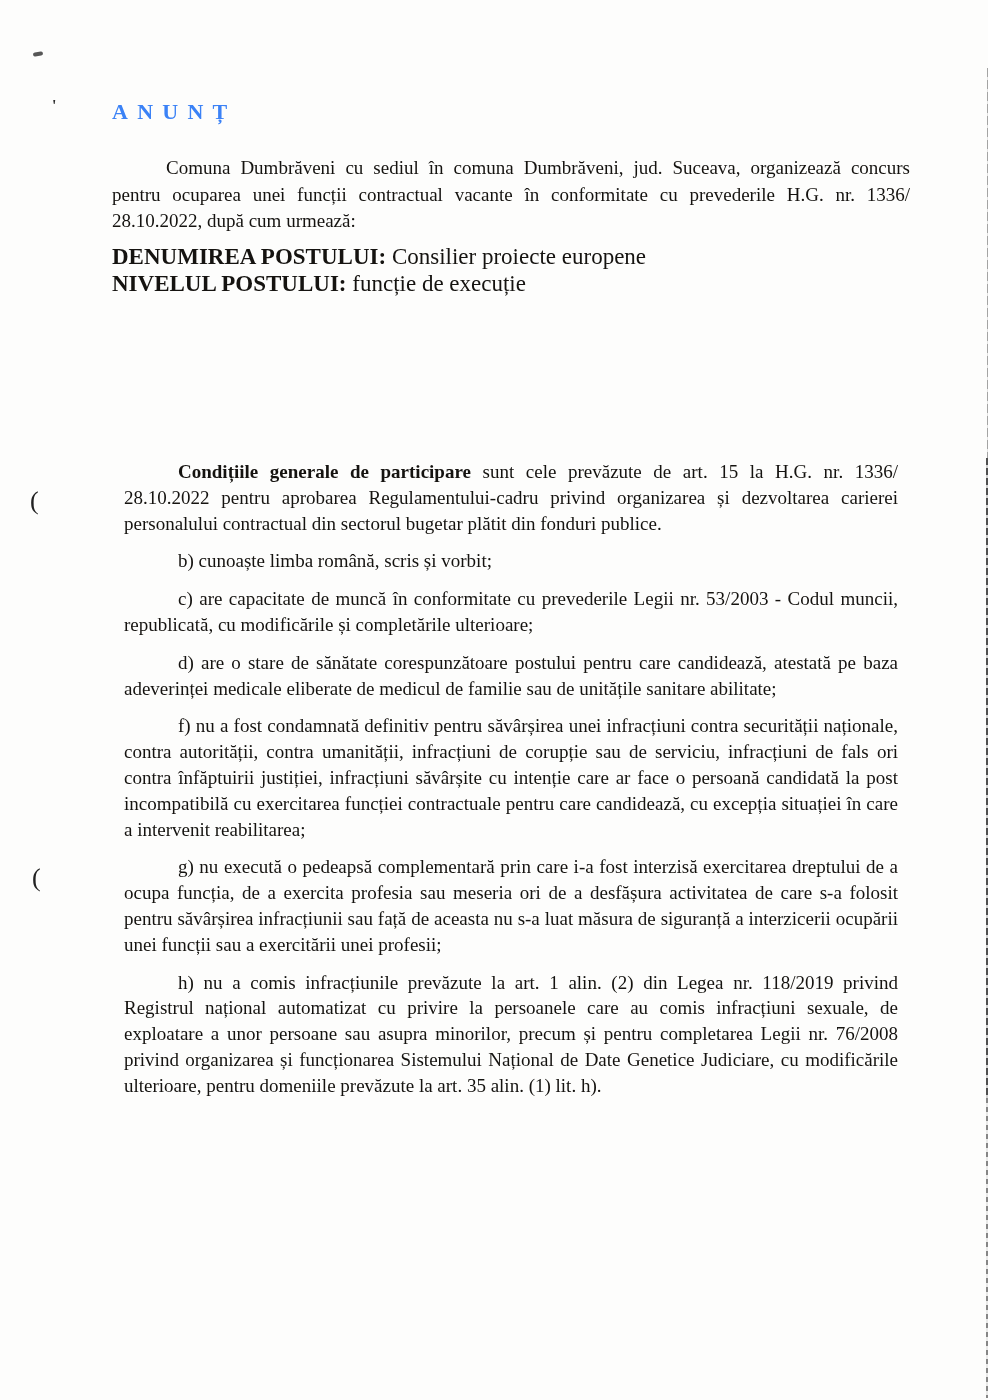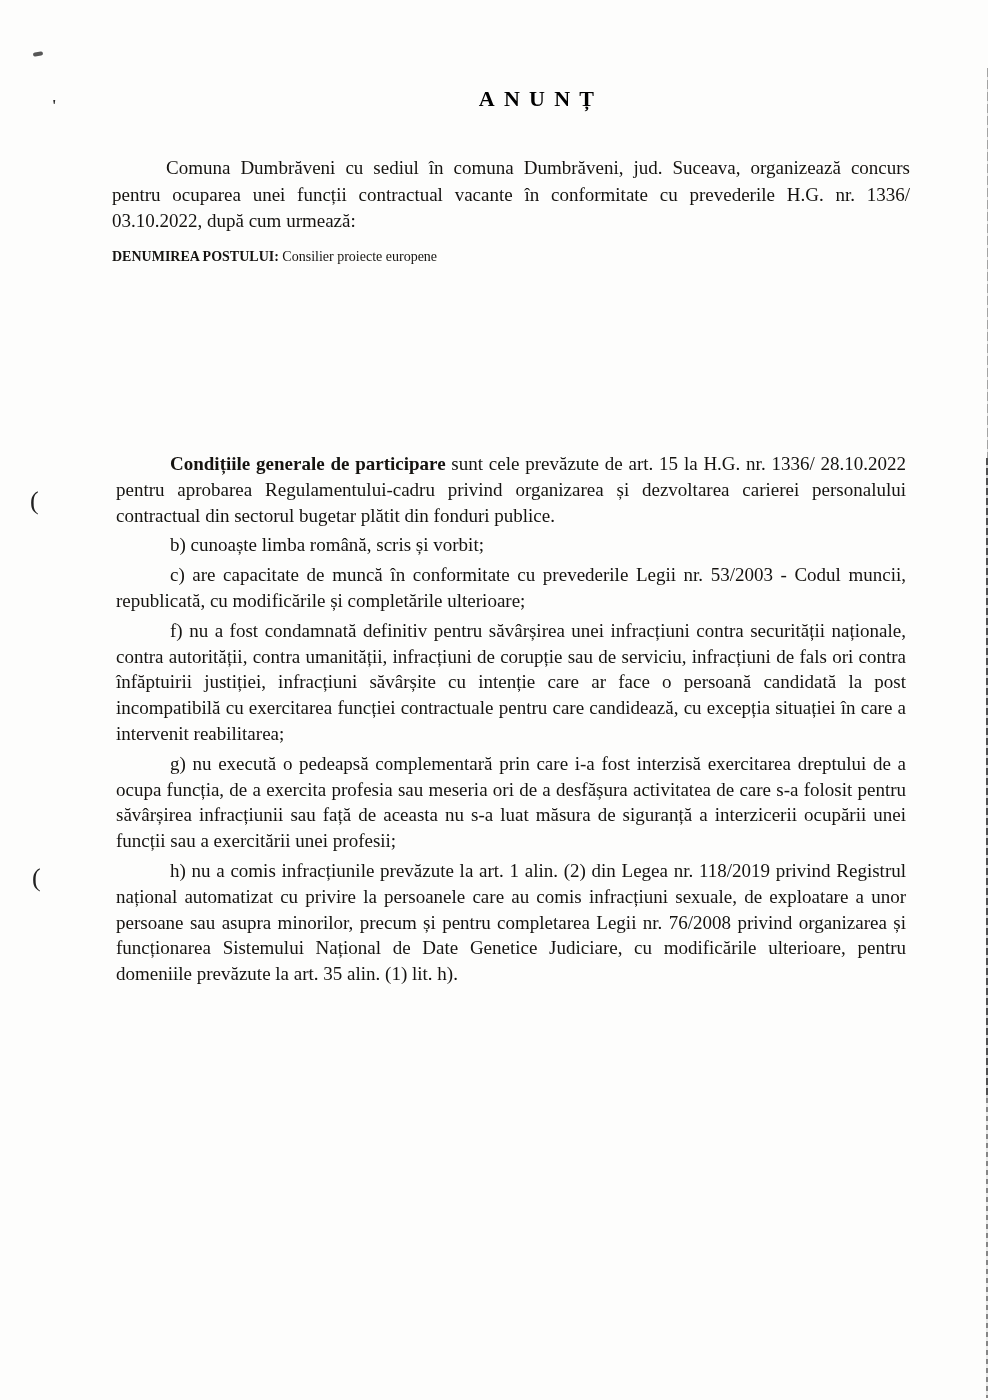--- a/index.html
+++ b/index.html
@@ -13,60 +13,60 @@
   .page {
     position: relative;
     width: 988px;
     height: 1400px;
     font-family: "Liberation Serif", "DejaVu Serif", serif;
     color: #151310;
     background: #fdfdfc;
   }
   .doc-title {
     position: absolute;
-    top: 86px;
+    top: 99px;
     left: 112px;
     width: 858px;
-    text-align: center;
+    text-align: left;
     font-size: 22px;
     font-weight: bold;
     letter-spacing: 0.42em;
-    color: #000000;
+    color: #3b82f6;
   }
   .intro {
     position: absolute;
     top: 136px;
     left: 112px;
     width: 798px;
     font-size: 19px;
     line-height: 26.5px;
     text-align: justify;
     text-indent: 54px;
   }
   .job-details {
     position: absolute;
     top: 243px;
     left: 112px;
     width: 798px;
-    font-size: 14px;
+    font-size: 23px;
     line-height: 27px;
   }
   .job-details .row { white-space: nowrap; }
   .job-details .lbl { font-weight: bold; }
   .conditions {
     position: absolute;
     top: 447px;
     left: 112px;
     width: 798px;
     font-size: 19px;
     line-height: 25.8px;
     text-align: justify;
   }
   .conditions p {
-    margin: 4px;
+    margin: 12px;
     text-indent: 54px;
   }
   .bold-lead { font-weight: bold; }
   
   .artifact { position: absolute; color: #2b2b2b; }
   .mark-dash {
     top: 52px; left: 33px;
     width: 10px; height: 4px;
     background: #3a3a3a;
     border-radius: 2px;
@@ -111,30 +111,34 @@
   <div class="artifact mark-dash"></div>
   <div class="artifact mark-tick">'</div>
   <div class="artifact paren paren-top">(</div>
   <div class="artifact paren paren-bottom">(</div>
   <div class="edge-line edge-top"></div>
   <div class="edge-line edge-mid"></div>
   <div class="edge-line edge-bottom"></div>
 
   <div class="doc-title">ANUNȚ</div>
 
-  <p class="intro">Comuna Dumbrăveni cu sediul în comuna Dumbrăveni, jud. Suceava, organizează concurs pentru ocuparea unei funcții contractual vacante în conformitate cu prevederile H.G. nr. 1336/ 03.10.2022, după cum urmează:</p>
+  <p class="intro">Comuna Dumbrăveni cu sediul în comuna Dumbrăveni, jud. Suceava, organizează concurs pentru ocuparea unei funcții contractual vacante în conformitate cu prevederile H.G. nr. 1336/ 28.10.2022, după cum urmează:</p>
 
   <div class="job-details">
     <div class="row">
       <span class="lbl">DENUMIREA POSTULUI:</span><span> Consilier proiecte europene</span>
+    </div>
+    <div class="row">
+      <span class="lbl">NIVELUL POSTULUI:</span><span> funcție de execuție</span>
     </div>
   </div>
 
   <div class="conditions">
     <p><span class="bold-lead">Condițiile generale de participare</span><span> sunt cele prevăzute de art. 15 la H.G. nr. 1336/ 28.10.2022 pentru aprobarea Regulamentului-cadru privind organizarea și dezvoltarea carierei personalului contractual din sectorul bugetar plătit din fonduri publice.</span></p>
     <p>b) cunoaște limba română, scris și vorbit;</p>
     <p>c) are capacitate de muncă în conformitate cu prevederile Legii nr. 53/2003 - Codul muncii, republicată, cu modificările și completările ulterioare;</p>
+    <p>d) are o stare de sănătate corespunzătoare postului pentru care candidează, atestată pe baza adeverinței medicale eliberate de medicul de familie sau de unitățile sanitare abilitate;</p>
     <p>f) nu a fost condamnată definitiv pentru săvârșirea unei infracțiuni contra securității naționale, contra autorității, contra umanității, infracțiuni de corupție sau de serviciu, infracțiuni de fals ori contra înfăptuirii justiției, infracțiuni săvârșite cu intenție care ar face o persoană candidată la post incompatibilă cu exercitarea funcției contractuale pentru care candidează, cu excepția situației în care a intervenit reabilitarea;</p>
     <p>g) nu execută o pedeapsă complementară prin care i-a fost interzisă exercitarea dreptului de a ocupa funcția, de a exercita profesia sau meseria ori de a desfășura activitatea de care s-a folosit pentru săvârșirea infracțiunii sau față de aceasta nu s-a luat măsura de siguranță a interzicerii ocupării unei funcții sau a exercitării unei profesii;</p>
     <p>h) nu a comis infracțiunile prevăzute la art. 1 alin. (2) din Legea nr. 118/2019 privind Registrul național automatizat cu privire la persoanele care au comis infracțiuni sexuale, de exploatare a unor persoane sau asupra minorilor, precum și pentru completarea Legii nr. 76/2008 privind organizarea și funcționarea Sistemului Național de Date Genetice Judiciare, cu modificările ulterioare, pentru domeniile prevăzute la art. 35 alin. (1) lit. h).</p>
   </div>
 
 </div>
 
 </body></html>

